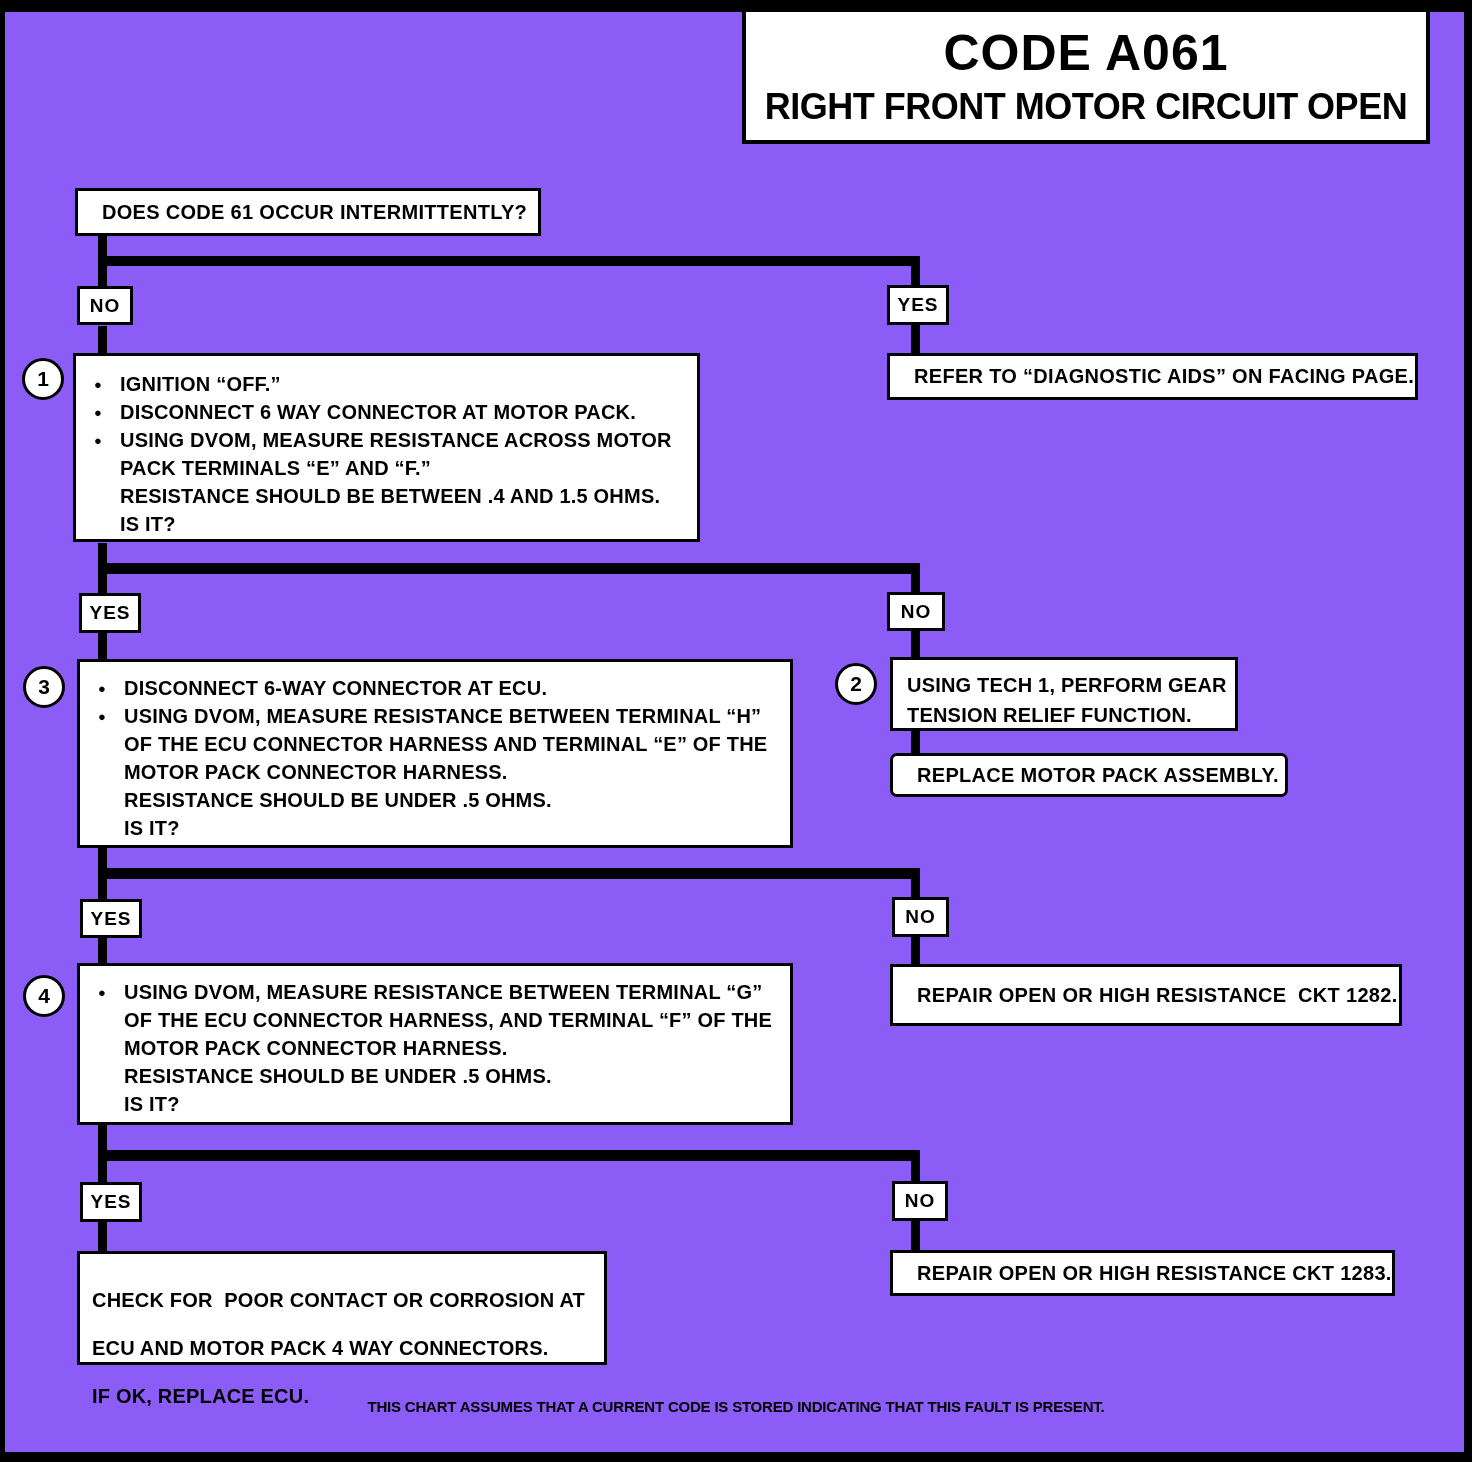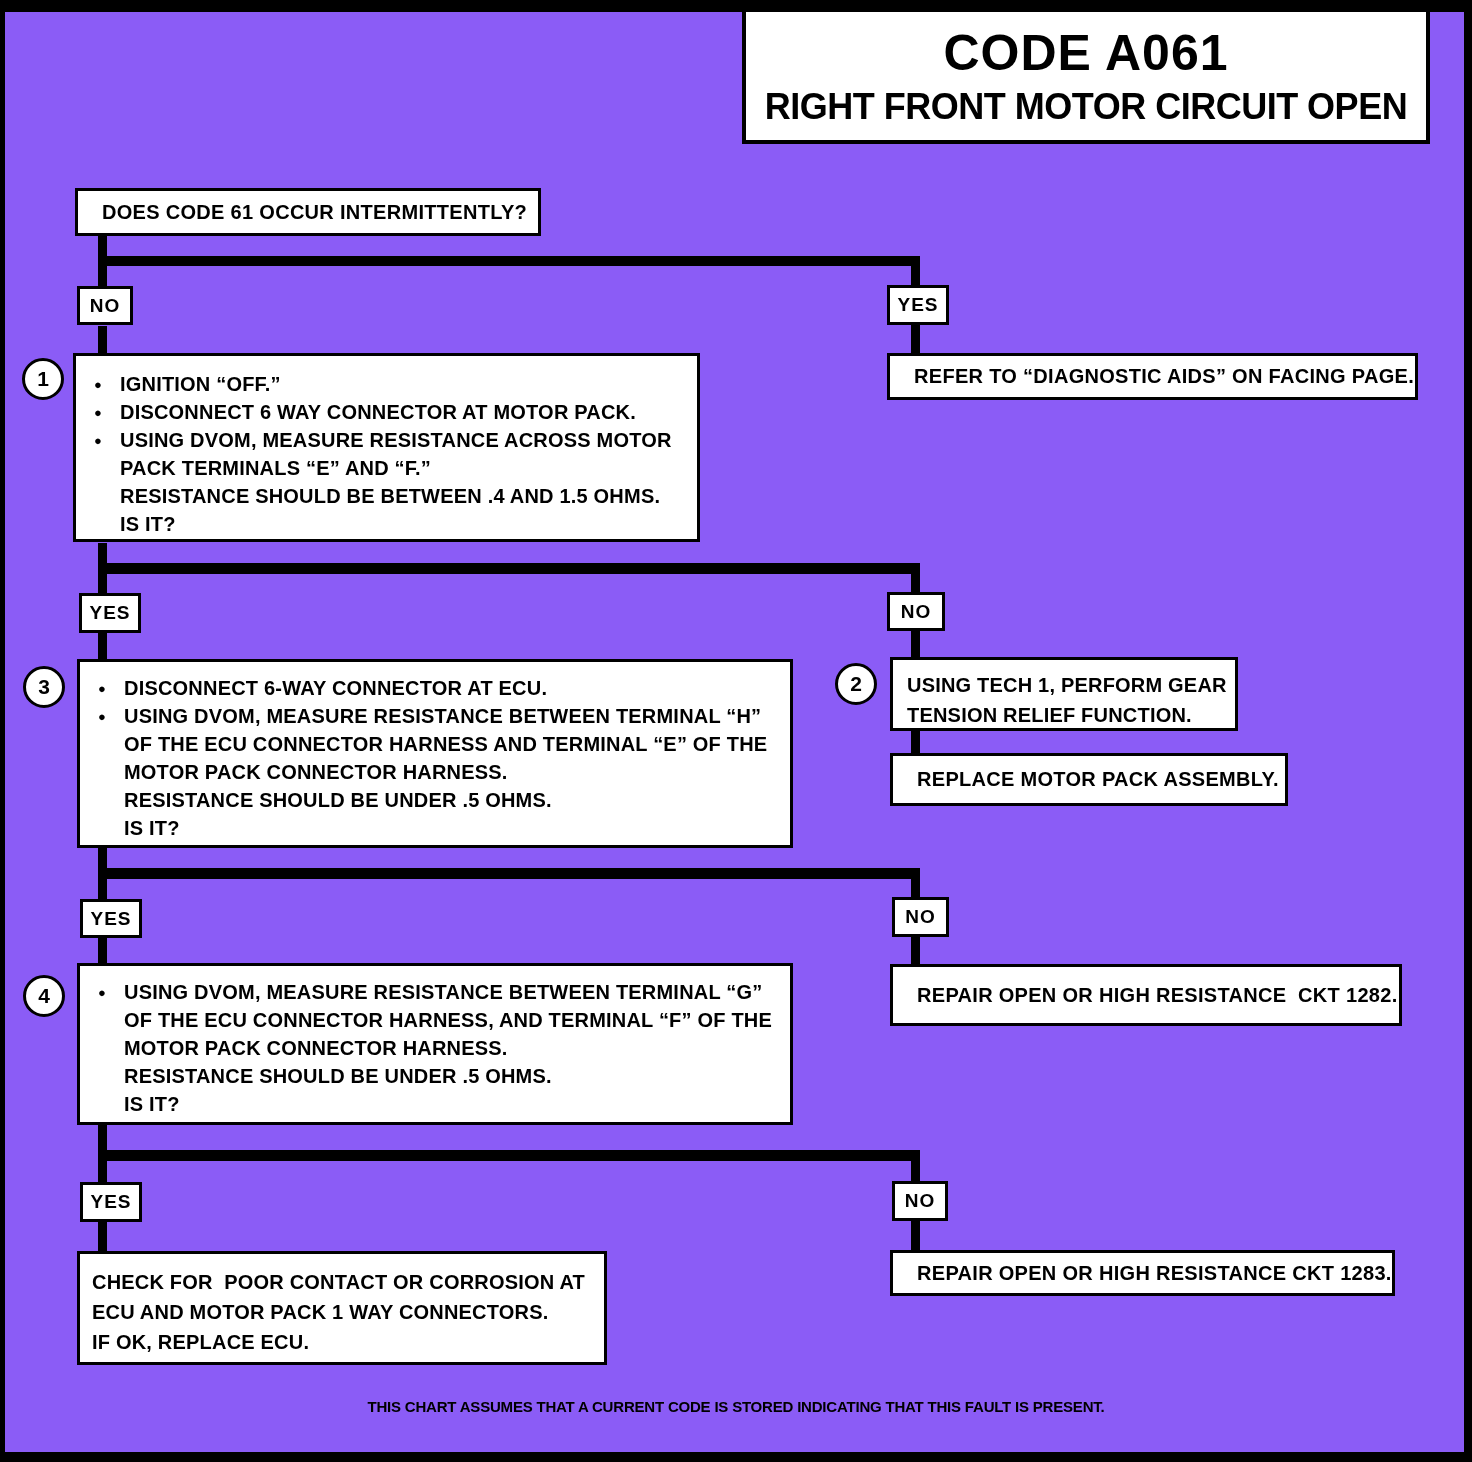--- a/index.html
+++ b/index.html
@@ -35,21 +35,21 @@
          letter-spacing:1px; z-index:10; }
 
   
   .circle { position:absolute; width:42px; height:42px; border:3px solid #000; border-radius:50%;
             background:#fff; display:flex; align-items:center; justify-content:center;
             font-weight:bold; font-size:21px; z-index:10; }
 
   .tech-lines { padding:10px 0 0 14px; }
   .tech-lines .ln { height:30px; }
   .check-lines { padding:13px 0 0 12px; }
-  .check-lines .ln { height:30px; }
+  .check-lines .ln { height:30px;margin-top:18px; }
 
   .footer { position:absolute; left:0; top:1398px; width:100%; text-align:center;
             font-weight:bold; font-size:15px; letter-spacing:-0.2px; white-space:pre; }
 </style>
 </head>
 <body>
 
 <div class="page">
   <div class="frame"></div>
 
@@ -163,21 +163,21 @@
     <div class="tech-lines">
       <div class="ln">
           <span class="lt">USING TECH 1, PERFORM GEAR</span>
         </div>
       <div class="ln">
           <span class="lt">TENSION RELIEF FUNCTION.</span>
         </div>
     </div>
   </div>
   <div class="vline" style="left:911px; top:731px; width:9px; height:23px;"></div>
-  <div class="box single" style="left:890px; top:753px; width:398px; height:53px;">
+  <div class="box single" style="left:890px; top:753px; width:398px; height:44px;border-radius:7px;">
     <span>REPLACE MOTOR PACK ASSEMBLY.</span>
   </div>
 
   <div class="vline" style="left:98px; top:848px; width:9px; height:52px;"></div>
   <div class="hline" style="left:98px; top:868px; width:822px; height:11px;"></div>
   <div class="vline" style="left:911px; top:872px; width:9px; height:26px;"></div>
   <div class="vline" style="left:98px; top:938px; width:9px; height:26px;"></div>
   <div class="vline" style="left:911px; top:937px; width:9px; height:28px;"></div>
 
   <div class="tag" style="left:80px; top:899px; width:62px; height:39px;">
@@ -231,21 +231,21 @@
   <div class="tag" style="left:892px; top:1181px; width:56px; height:40px;">
     <span>NO</span>
   </div>
 
   <div class="box" style="left:77px; top:1251px; width:530px; height:114px;">
     <div class="check-lines">
       <div class="ln">
           <span class="lt">CHECK FOR  POOR CONTACT OR CORROSION AT</span>
         </div>
       <div class="ln">
-          <span class="lt">ECU AND MOTOR PACK 1 WAY CONNECTORS.</span>
+          <span class="lt">ECU AND MOTOR PACK 4 WAY CONNECTORS.</span>
         </div>
       <div class="ln">
           <span class="lt">IF OK, REPLACE ECU.</span>
         </div>
     </div>
   </div>
 
   <div class="box single" style="left:890px; top:1250px; width:505px; height:46px;">
     <span>REPAIR OPEN OR HIGH RESISTANCE CKT 1283.</span>
   </div>

